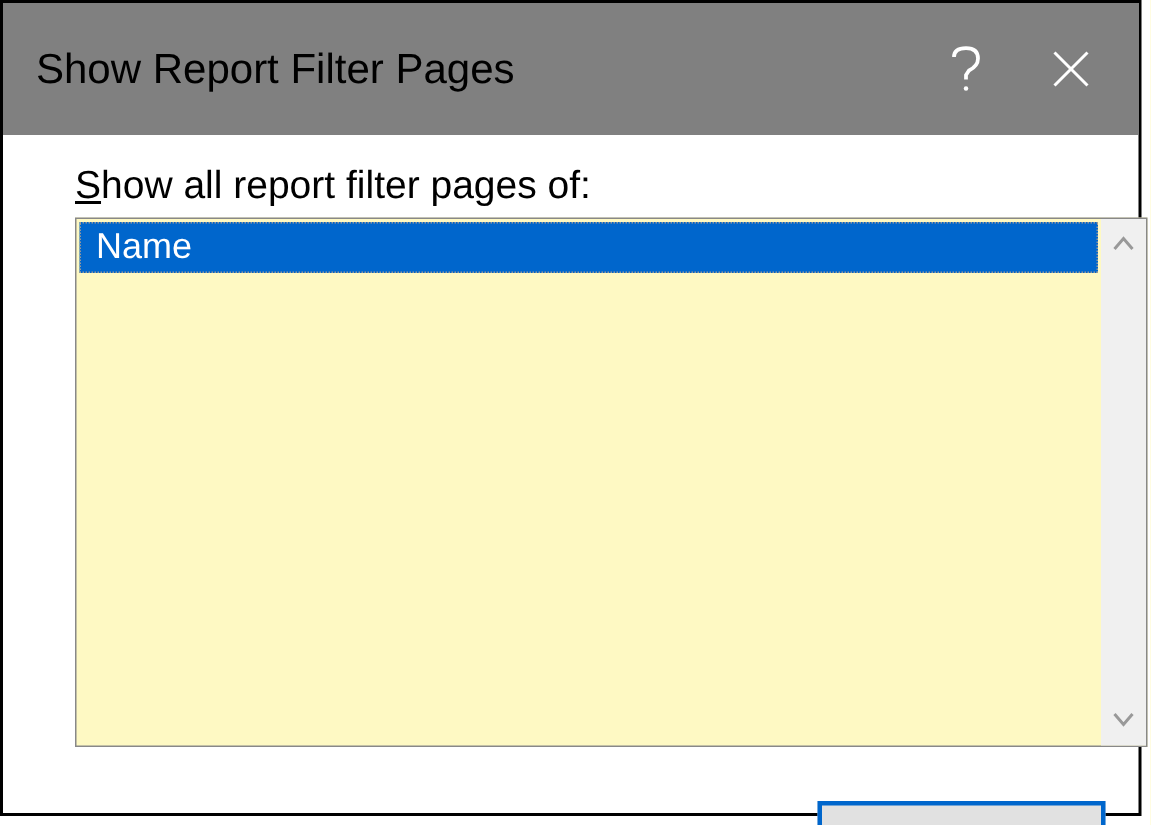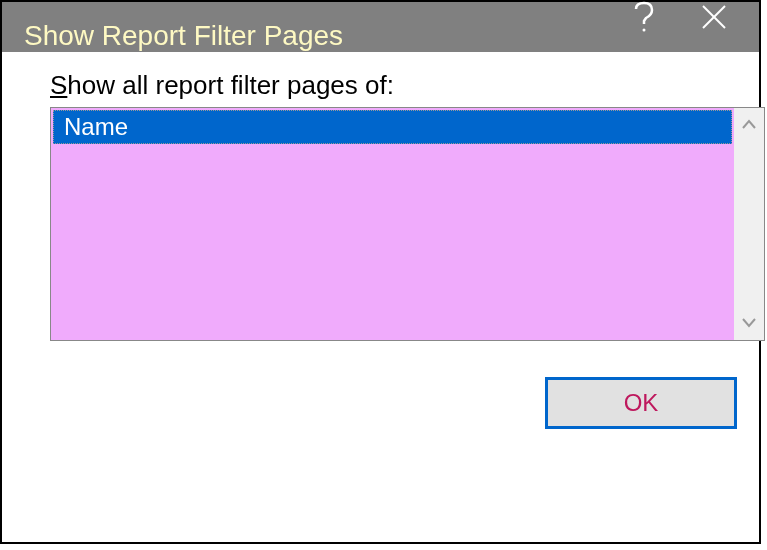--- a/index.html
+++ b/index.html
@@ -18,25 +18,25 @@
       position: absolute;
       top: 0;
       left: 0;
       width: 761px;
       height: 544px;
       border: 2px solid #000;
       background: #fff;
     }
     .titlebar {
       background: #808080;
-      height: 50px;
+      height: 88px;
       display: flex;
-      align-items: flex-end;
+      align-items: center;
       padding: 0 10px 0 22px;
-      color: #fef9c3;
+      color: #000000;
     }
     .titlebar-title {
       font-size: 28px;
       font-weight: 400;
       flex: 1;
     }
     .titlebar-btn {
       width: 70px;
       height: 70px;
       display: flex;
@@ -56,23 +56,23 @@
       font-size: 26px;
       color: #000;
       margin-bottom: 6px;
     }
     .label .underline {
       text-decoration: underline;
     }
     .listbox-container {
       border: 1px solid #888;
       width: 715px;
-      height: 234px;
+      height: 353px;
       display: flex;
-      background: #f0abfc;
+      background: #fef9c3;
     }
     .listbox {
       flex: 1;
       overflow: hidden;
     }
     .list-item {
       background: #0066cc;
       color: #fff;
       font-size: 24px;
       padding: 2px 10px;

